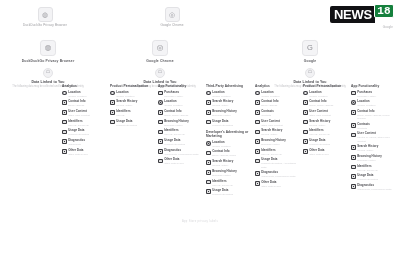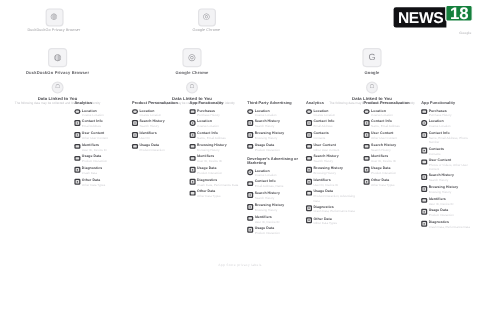--- a/index.html
+++ b/index.html
@@ -81,27 +81,28 @@
     letter-spacing: -0.3px;
     padding: 2px 3px 2px 4px;
     line-height: 13px;
     border-radius: 2px 0 0 2px;
     font-family: "Liberation Sans", sans-serif;
   }
   .news18-num {
     background: #15803d;
     color: #ffffff;
     font-weight: 700;
-    font-size: 14px;
+    font-size: 11px;
     line-height: 9px;
     padding: 1.5px 2.5px;
     border-radius: 2px;
     margin-left: -1px;
     margin-top: -2px;
     border: 1.2px solid #ffffff;
+    font-family: Liberation Mono, monospace;
   }
   .news18-sub {
     position: absolute;
     right: 1px;
     bottom: -6px;
     font-size: 2.8px;
     color: #a9a9ad;
     letter-spacing: 0.2px;
   }
 

